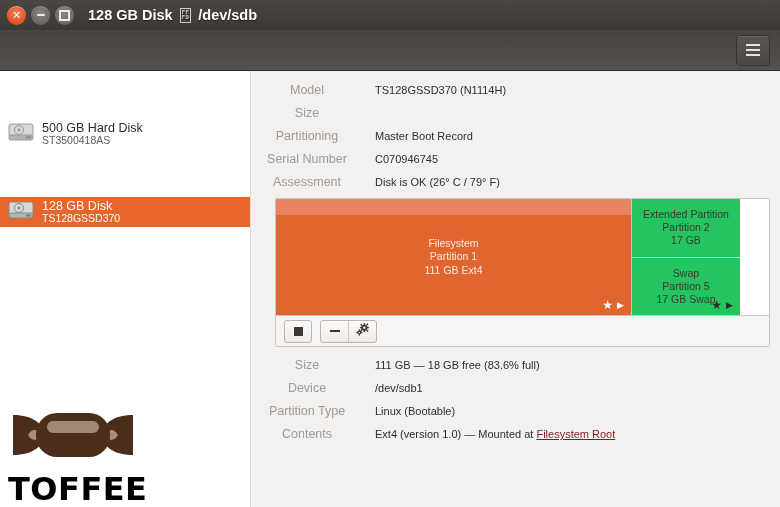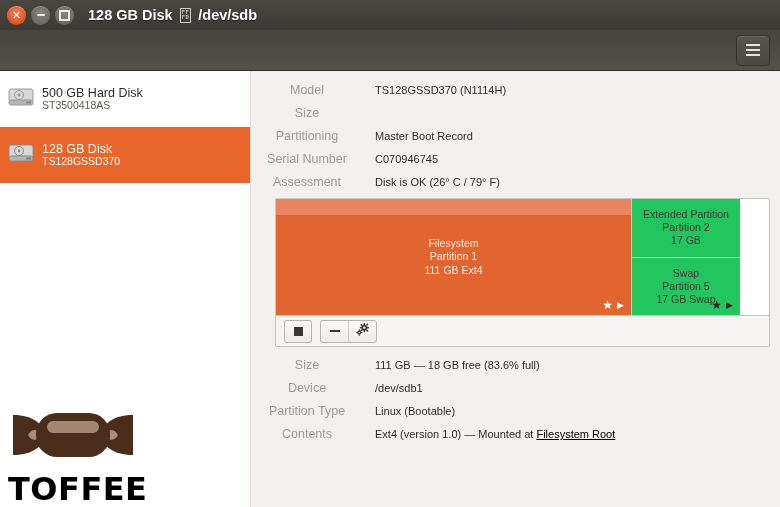--- a/index.html
+++ b/index.html
@@ -126,21 +126,22 @@
     background: #ffffff;
     border-right: 1px solid #dedad6;
     flex: none;
     position: relative;
   }
   .disk-row {
     height: 24px;
     display: flex;
     align-items: center;
     gap: 8px;
-    padding: 16px 8px;
+    padding: 3px 8px;
+    margin-top: 48px;
   }
   .disk-row.selected { background: #e8652b; }
   .disk-icon { flex: none; }
   .disk-meta {
     display: flex;
     flex-direction: column;
     justify-content: center;
     line-height: 1.08;
   }
   .disk-name {
@@ -175,21 +176,21 @@
     flex: none;
     white-space: nowrap;
   }
   .dvalue {
     margin-left: 12px;
     color: #2f2d2b;
     font-size: 11px;
     white-space: nowrap;
   }
   .dvalue a {
-    color: #000000;
+    color: #7f1d1d;
   }
   .section-title {
     font-size: 13px;
     font-weight: bold;
     color: #32302e;
     margin: 10px 0 7px 10px;
   }
   
   .volumes {
     margin: 0 10px 0 24px;

